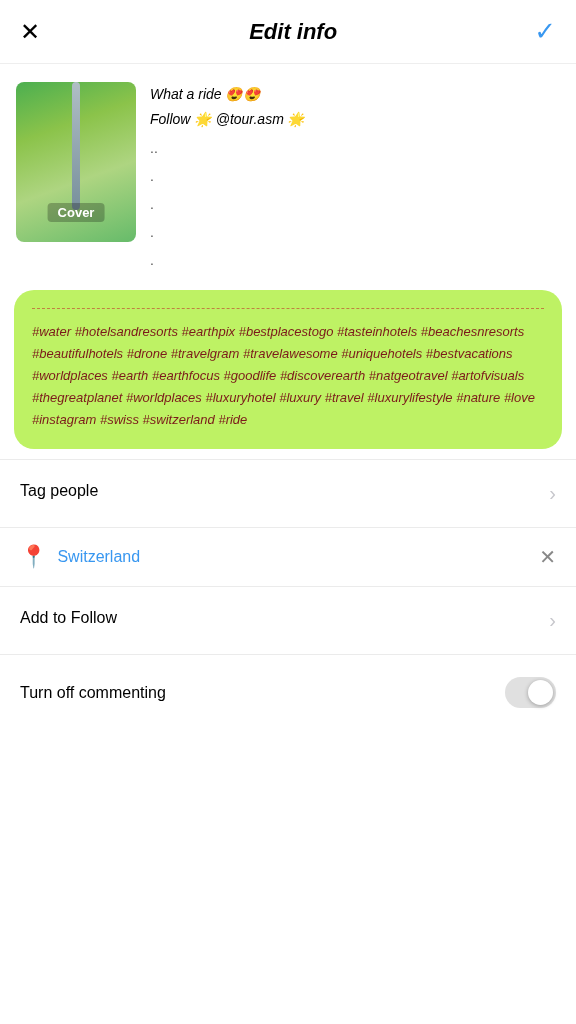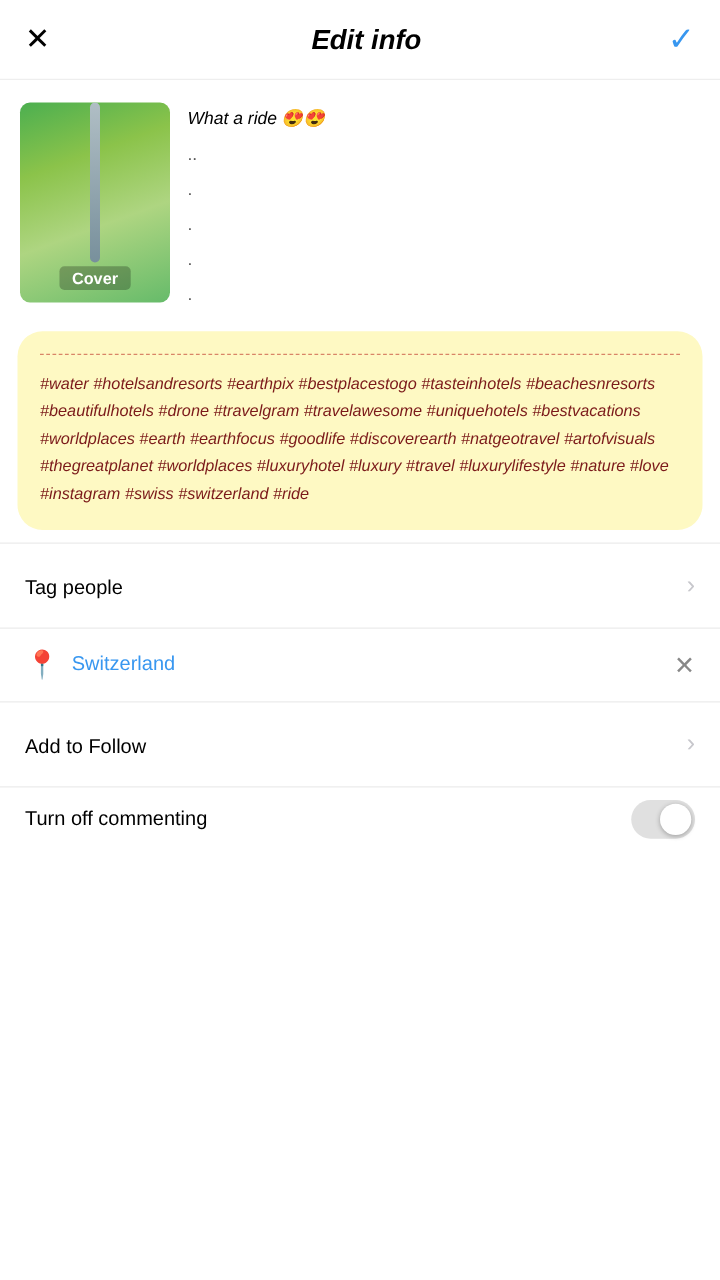--- a/index.html
+++ b/index.html
@@ -48,21 +48,21 @@
       width: 120px;
       height: 160px;
       border-radius: 8px;
       overflow: hidden;
       flex-shrink: 0;
       position: relative;
       background: linear-gradient(160deg, #4caf50 0%, #8bc34a 30%, #aed581 60%, #66bb6a 100%);
     }
     .cover-image .cover-label {
       position: absolute;
-      bottom: 10px;
+      bottom: 20px;
       left: 50%;
       transform: translateX(-50%);
       color: #fff;
       font-size: 13px;
       font-weight: 600;
       background: rgba(0,0,0,0.25);
       padding: 2px 10px;
       border-radius: 4px;
     }
     
@@ -91,41 +91,41 @@
     }
     .caption-dots {
       color: #555;
       font-size: 14px;
       line-height: 2;
     }
 
     
     .hashtag-box {
       margin: 6px 14px 10px 14px;
-      background: #fef9c3;
+      background: #bef264;
       border-radius: 20px;
       padding: 18px 18px 18px 18px;
     }
     .hashtag-divider {
       border-top: 1.5px dashed #c0392b;
       margin-bottom: 12px;
       opacity: 0.6;
     }
     .hashtag-text {
       font-size: 13px;
       color: #7b1a1a;
       line-height: 1.7;
       font-style: italic;
       font-weight: 500;
     }
 
     
     .list-item {
       display: flex;
-      align-items: flex-end;
+      align-items: flex-start;
       justify-content: space-between;
       padding: 22px 20px;
       border-top: 1px solid #ebebeb;
       cursor: pointer;
     }
     .list-item-label {
       font-size: 16px;
       color: #000;
     }
     .chevron-icon {
@@ -160,21 +160,21 @@
       color: #888;
       font-size: 20px;
       cursor: pointer;
     }
 
     
     .toggle-row {
       display: flex;
       align-items: center;
       justify-content: space-between;
-      padding: 10px 20px;
+      padding: 22px 20px;
       border-top: 1px solid #ebebeb;
       gap: 12px;
     }
     .toggle-label {
       font-size: 16px;
       color: #000;
     }
     .toggle-switch {
       width: 51px;
       height: 31px;
@@ -203,20 +203,21 @@
   <span class="header-icon header-check">✓</span>
 </div>
 
 <div class="post-preview">
   <div class="cover-image">
     <div class="cover-road"></div>
     <div class="cover-label">Cover</div>
   </div>
   <div class="post-caption">
     <div class="caption-line italic">What a ride 😍😍</div>
+    <div class="caption-line italic">Follow 🌟 @tour.asm 🌟</div>
     <div class="caption-dots">..<br>.<br>.<br>.<br>.</div>
   </div>
 </div>
 
 <div class="hashtag-box">
   <div class="hashtag-divider"></div>
   <div class="hashtag-text">#water #hotelsandresorts  #earthpix #bestplacestogo #tasteinhotels #beachesnresorts #beautifulhotels  #drone #travelgram #travelawesome #uniquehotels #bestvacations #worldplaces #earth #earthfocus #goodlife #discoverearth #natgeotravel #artofvisuals #thegreatplanet  #worldplaces #luxuryhotel #luxury #travel #luxurylifestyle #nature #love #instagram #swiss #switzerland #ride</div>
 </div>
 
 <div class="list-item">

